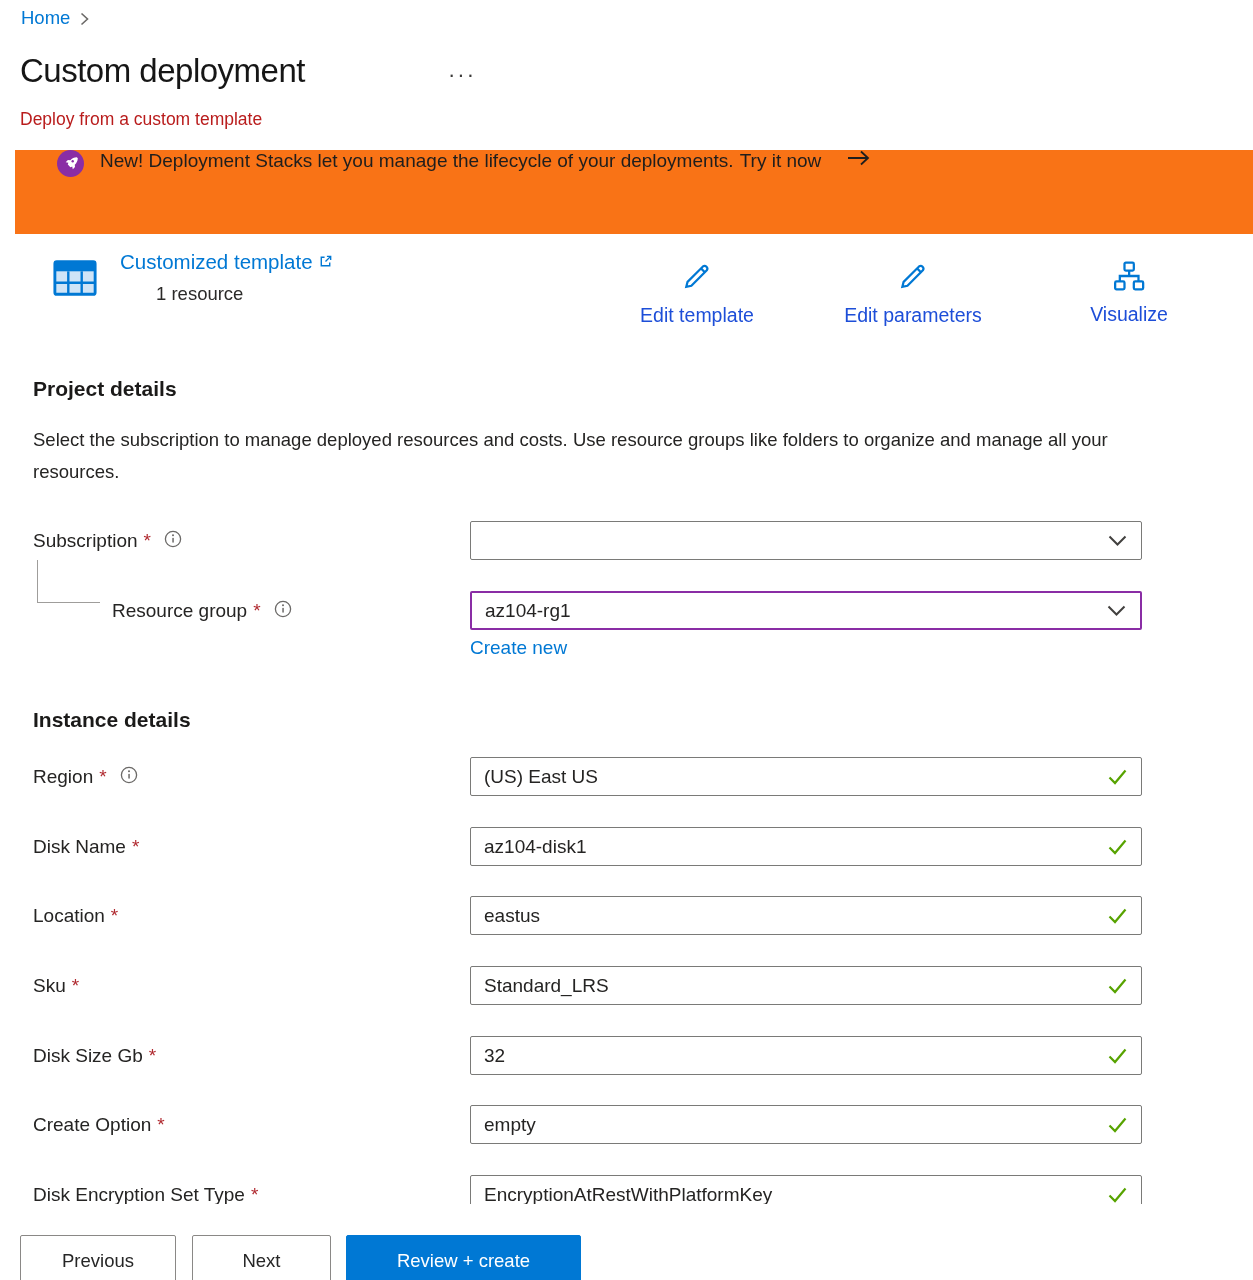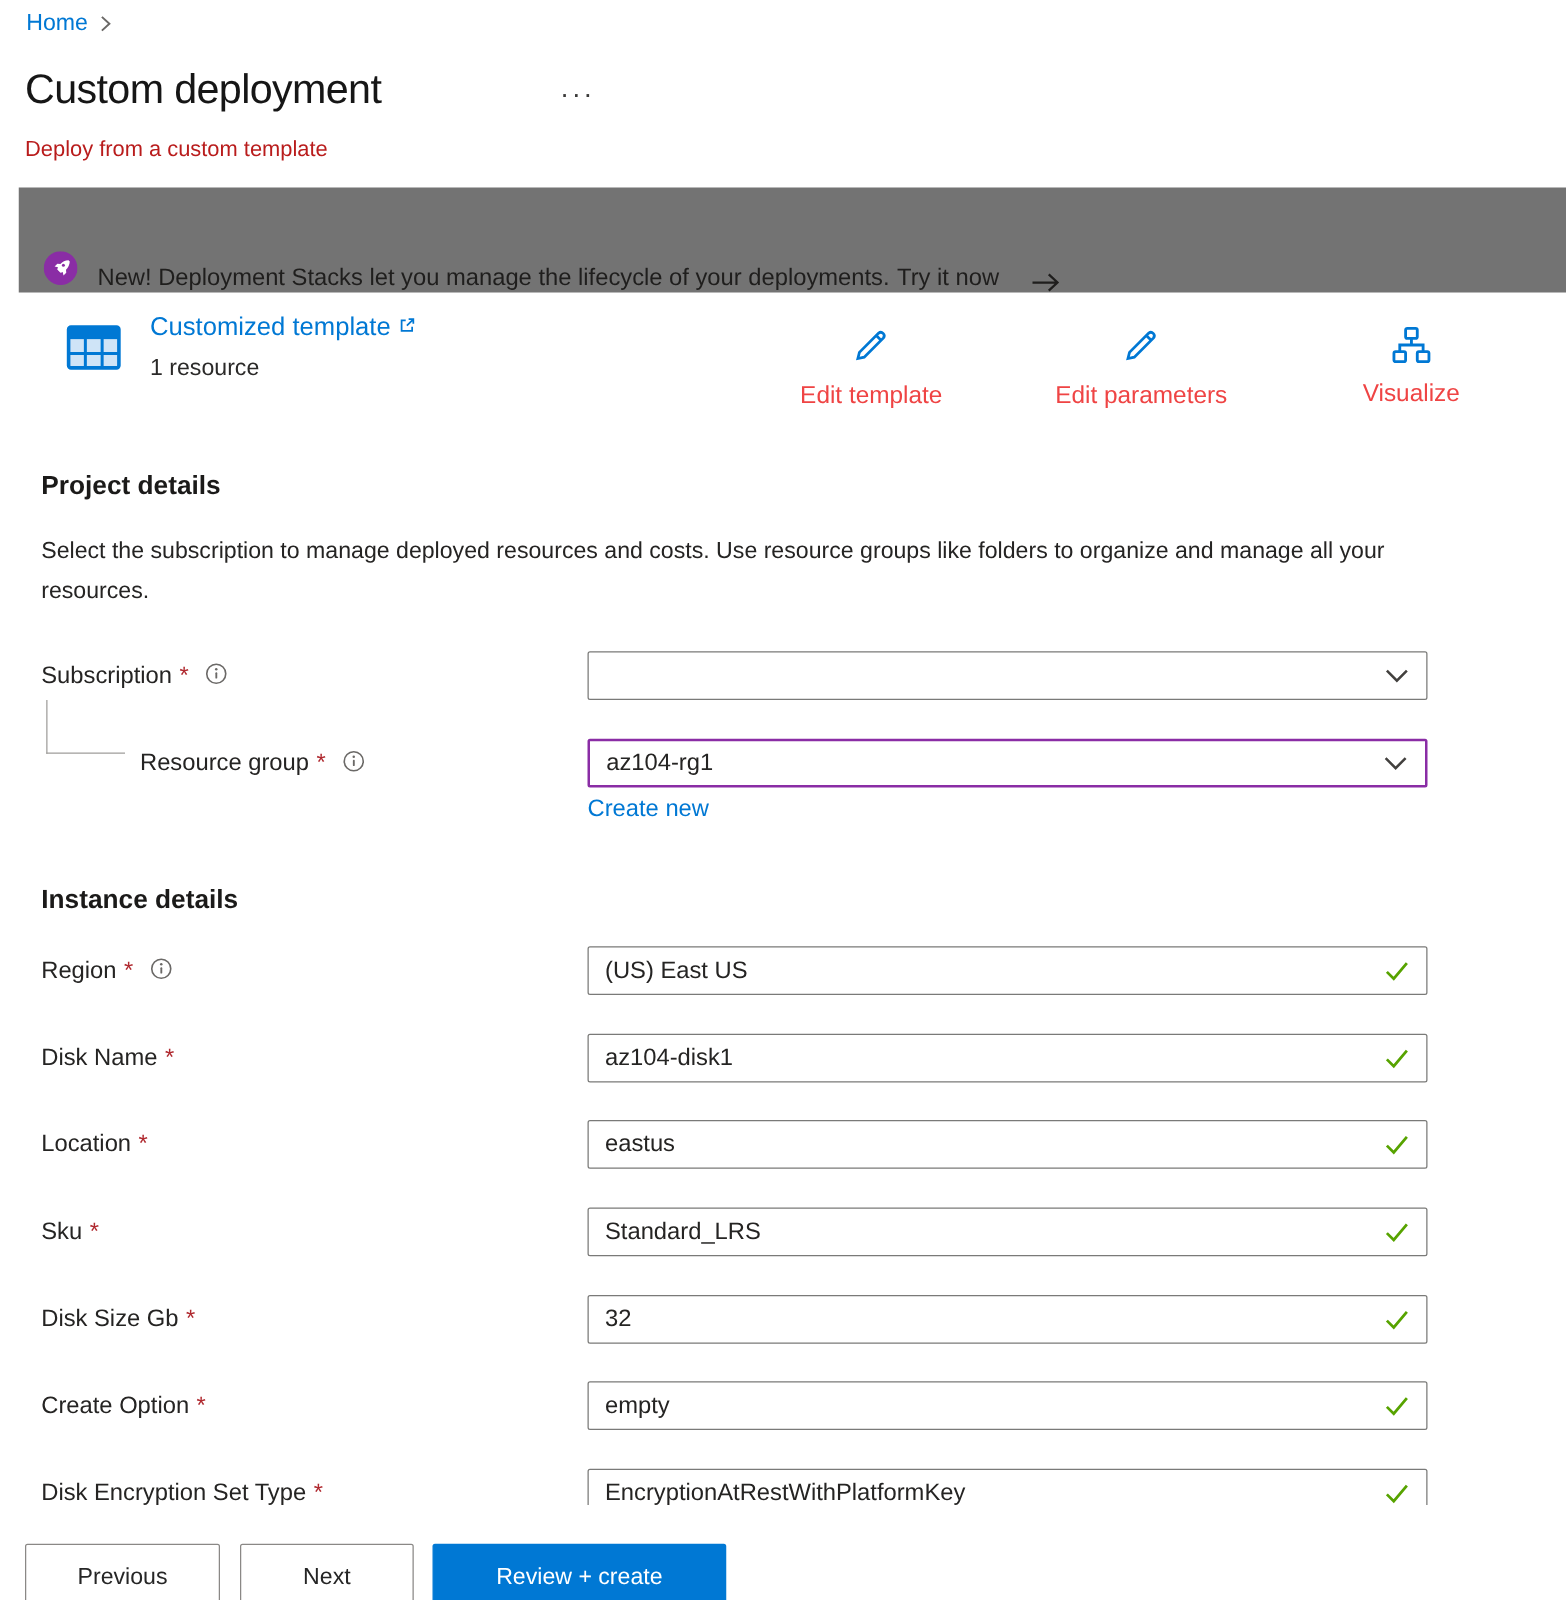--- a/index.html
+++ b/index.html
@@ -13,33 +13,33 @@
 
   .breadcrumb { position:absolute; top:7px; left:21px; display:flex; align-items:center; gap:10px; font-size:18.5px; }
   .breadcrumb svg { display:block; margin-top:2px; }
 
   .page-title { position:absolute; top:52px; left:20px; font-size:33px; font-weight:400; color:#161616; letter-spacing:-0.5px; }
   .menu-dots { position:absolute; top:62px; left:448px; font-size:22px; color:#3b3a39; letter-spacing:2px; cursor:pointer; }
   .subtitle { position:absolute; top:109px; left:20px; font-size:17.5px; color:#b91c1c; }
 
   .banner {
     position:absolute; top:150px; left:15px; width:1238px; height:84px;
-    background:#737373; display:flex; align-items:flex-end; padding-left:20px; gap:16px;
+    background:#f97316; display:flex; align-items:flex-start; padding-left:42px; gap:16px;
     font-size:19px; color:#1f1e1d;
   }
   .banner .msg-group { display:flex; align-items:center; gap:6px; }
   .banner svg.arrow { margin-left:10px; display:block; }
 
   .tpl-icon { position:absolute; top:255px; left:52px; }
   .tpl-text { position:absolute; top:250px; left:120px; }
   .tpl-link { font-size:20.5px; display:inline-flex; align-items:flex-start; gap:5px; }
-  .tpl-count { margin-top:9px; font-size:18.5px; color:#2b2a29; }
+  .tpl-count { margin-top:9px; font-size:18.5px; color:#2b2a29;margin-left:36px; }
 
   .action { position:absolute; top:260px; transform:translateX(-50%); display:flex; flex-direction:column; align-items:center; gap:7px; cursor:pointer; }
-  .action .a-label { font-size:19.5px; color:#ef4444; white-space:nowrap; }
+  .action .a-label { font-size:19.5px; color:#1d4ed8; white-space:nowrap; }
 
   .section-h { position:absolute; left:33px; font-size:21px; font-weight:700; color:#1b1a19; }
   .desc { position:absolute; top:424px; left:33px; width:1155px; font-size:18.5px; line-height:31.5px; color:#252423; }
 
   .row { position:absolute; left:0; width:100%; height:39px; }
   .row .label { position:absolute; left:33px; top:50%; transform:translateY(-50%); display:flex; gap:7px; font-size:19px; color:#252423; }
   .row .label.indent { left:112px; }
   .req { color:#b02a30; font-size:19px; margin-left:-1px; }
   .info { display:inline-flex; margin-left:6px; cursor:pointer; }
   .info svg { display:block; }

